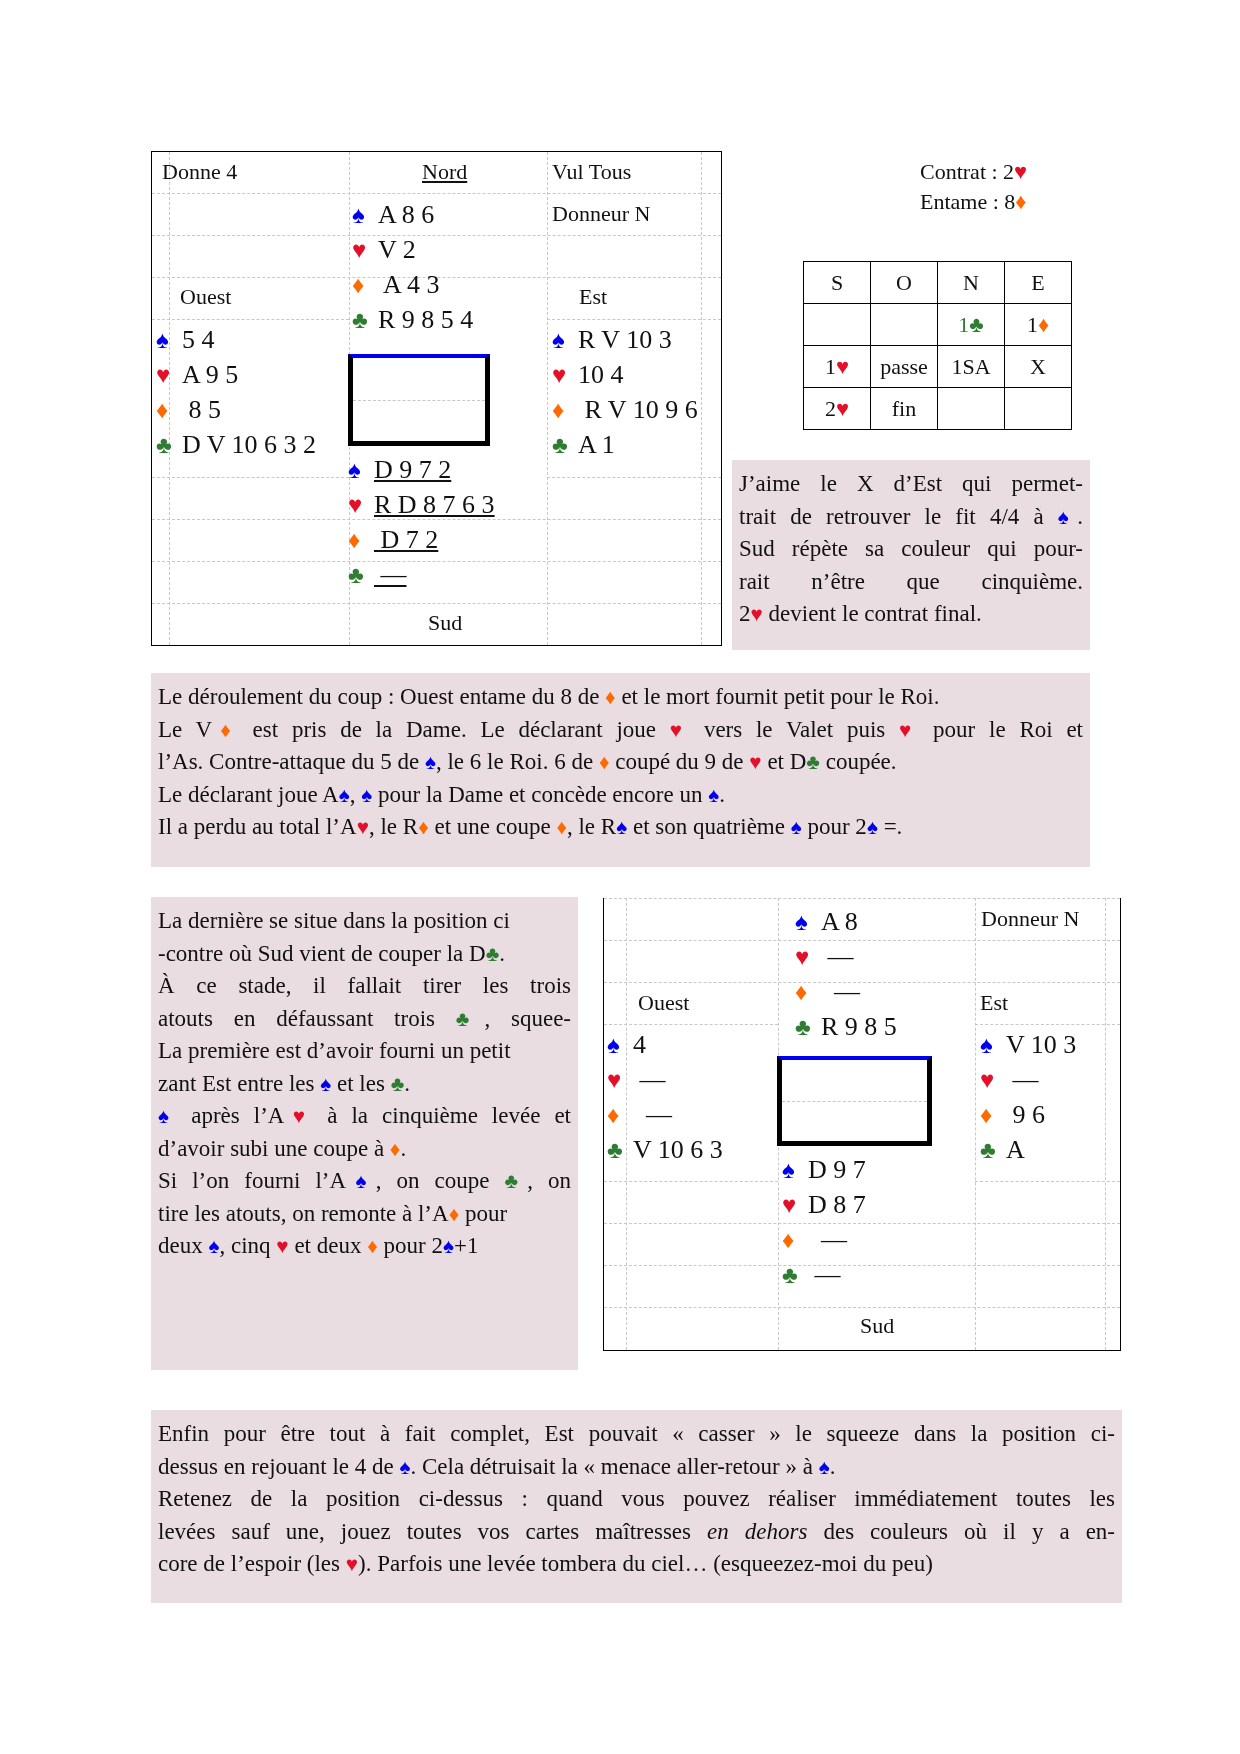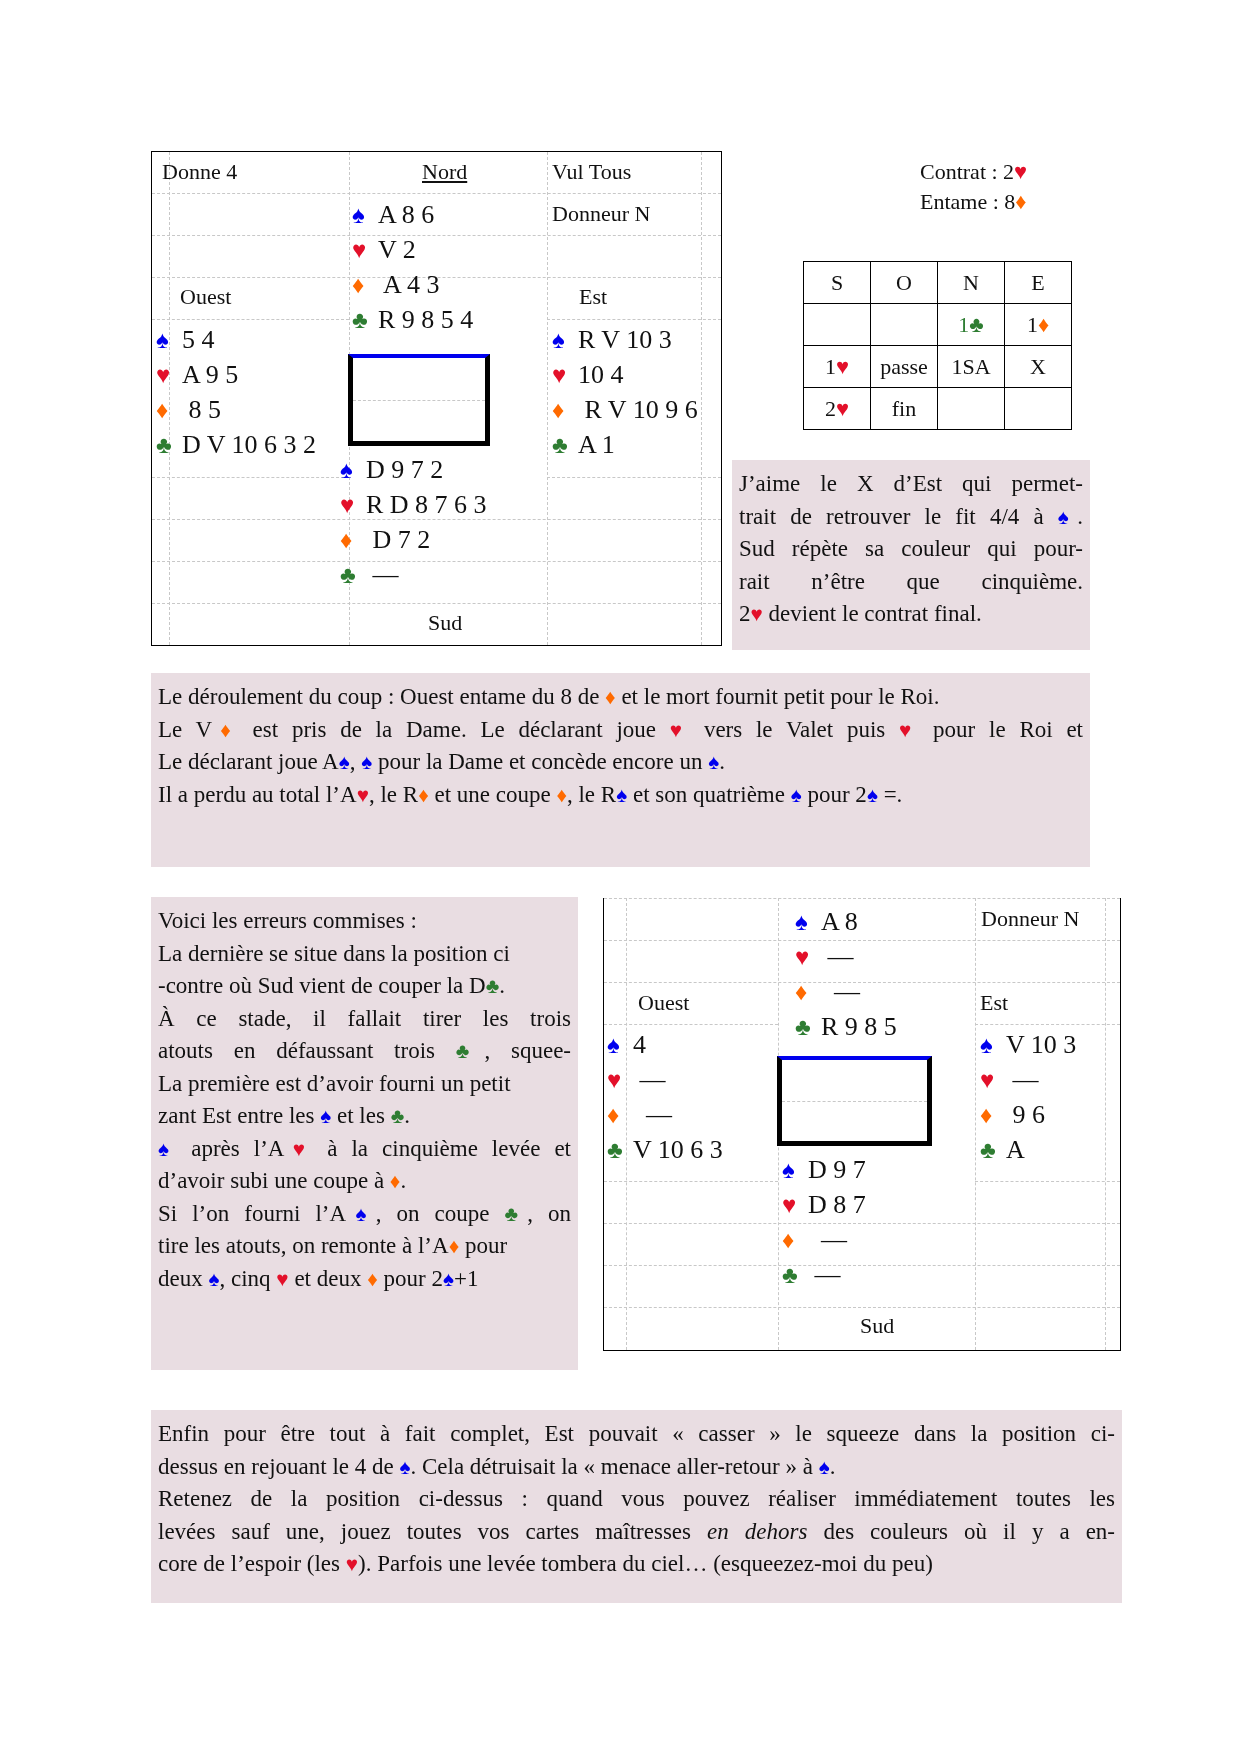--- a/index.html
+++ b/index.html
@@ -71,21 +71,21 @@
   </div>
   <div class="hand" style="left:400px; top:170px;">
     <div class="row"><span class="g S">♠</span><span>R V 10 3</span></div>
     <div class="row"><span class="g H">♥</span><span>10 4</span></div>
     <div class="row"><span class="g D">♦</span><span style="white-space:pre"> R V 10 9 6</span></div>
     <div class="row"><span class="g C">♣</span><span>A 1</span></div>
   </div>
   <div class="table-box" style="left:196px; top:202px; width:142px; height:92px;">
       <div class="mid"></div>
     </div>
-  <div class="hand" style="left:188px; top:300px;">
+  <div class="hand" style="left:196px; top:300px;text-decoration:underline;">
     <div class="row"><span class="g S">♠</span><span>D 9 7 2</span></div>
     <div class="row"><span class="g H">♥</span><span>R D 8 7 6 3</span></div>
     <div class="row"><span class="g D">♦</span><span style="white-space:pre"> D 7 2</span></div>
     <div class="row"><span class="g C">♣</span><span style="white-space:pre"> —</span></div>
   </div>
 </div>
 
 <div class="abs contract" style="left:920px; top:157px;">
   <div><span>Contrat : 2</span><span class="H">♥</span></div>
   <div><span>Entame : 8</span><span class="D">♦</span></div>
@@ -123,25 +123,25 @@
 <div class="note" style="left:732px; top:460px; width:358px; height:190px;">
     <p class="line-j">J’aime le X d’Est qui permet-</p>
     <p class="line-j">trait de retrouver le fit 4/4 à <span class="suit S">♠</span>.</p>
     <p class="line-j">Sud répète sa couleur qui pour-</p>
     <p class="line-j">rait n’être que cinquième.</p>
     <p>2<span class="suit H">♥</span> devient le contrat final.</p>
   </div>
 <div class="note" style="left:151px; top:673px; width:939px; height:194px;">
     <p>Le déroulement du coup : Ouest entame du 8 de <span class="suit D">♦</span> et le mort fournit petit pour le Roi.</p>
     <p class="line-j">Le V<span class="suit D">♦</span> est pris de la Dame. Le déclarant joue <span class="suit H">♥</span> vers le Valet puis <span class="suit H">♥</span> pour le Roi et</p>
+    <p>l’As. Contre-attaque du 5 de <span class="suit S">♠</span>, le 6 le Roi. 6 de <span class="suit D">♦</span> coupé du 9 de <span class="suit H">♥</span> et D<span class="suit C">♣</span> coupée.</p>
     <p>Le déclarant joue A<span class="suit S">♠</span>, <span class="suit S">♠</span> pour la Dame et concède encore un <span class="suit S">♠</span>.</p>
     <p>Il a perdu au total l’A<span class="suit H">♥</span>, le R<span class="suit D">♦</span> et une coupe <span class="suit D">♦</span>, le R<span class="suit S">♠</span> et son quatrième <span class="suit S">♠</span> pour 2<span class="suit S">♠</span> =.</p>
   </div>
 <div class="note" style="left:151px; top:897px; width:427px; height:473px;">
-    <p>Voici les erreurs commises :</p>
     <p>La dernière se situe dans la position ci</p>
     <p>-contre où Sud vient de couper la D<span class="suit C">♣</span>.</p>
     <p class="line-j">À ce stade, il fallait tirer les trois</p>
     <p class="line-j">atouts en défaussant trois <span class="suit C">♣</span>, squee-</p>
     <p>La première est d’avoir fourni un petit</p>
     <p>zant Est entre les <span class="suit S">♠</span> et les <span class="suit C">♣</span>.</p>
     <p class="line-j"><span class="suit S">♠</span> après l’A<span class="suit H">♥</span> à la cinquième levée et</p>
     <p>d’avoir subi une coupe à <span class="suit D">♦</span>.</p>
     <p class="line-j">Si l’on fourni l’A<span class="suit S">♠</span>, on coupe <span class="suit C">♣</span>, on</p>
     <p>tire les atouts, on remonte à l’A<span class="suit D">♦</span> pour</p>

